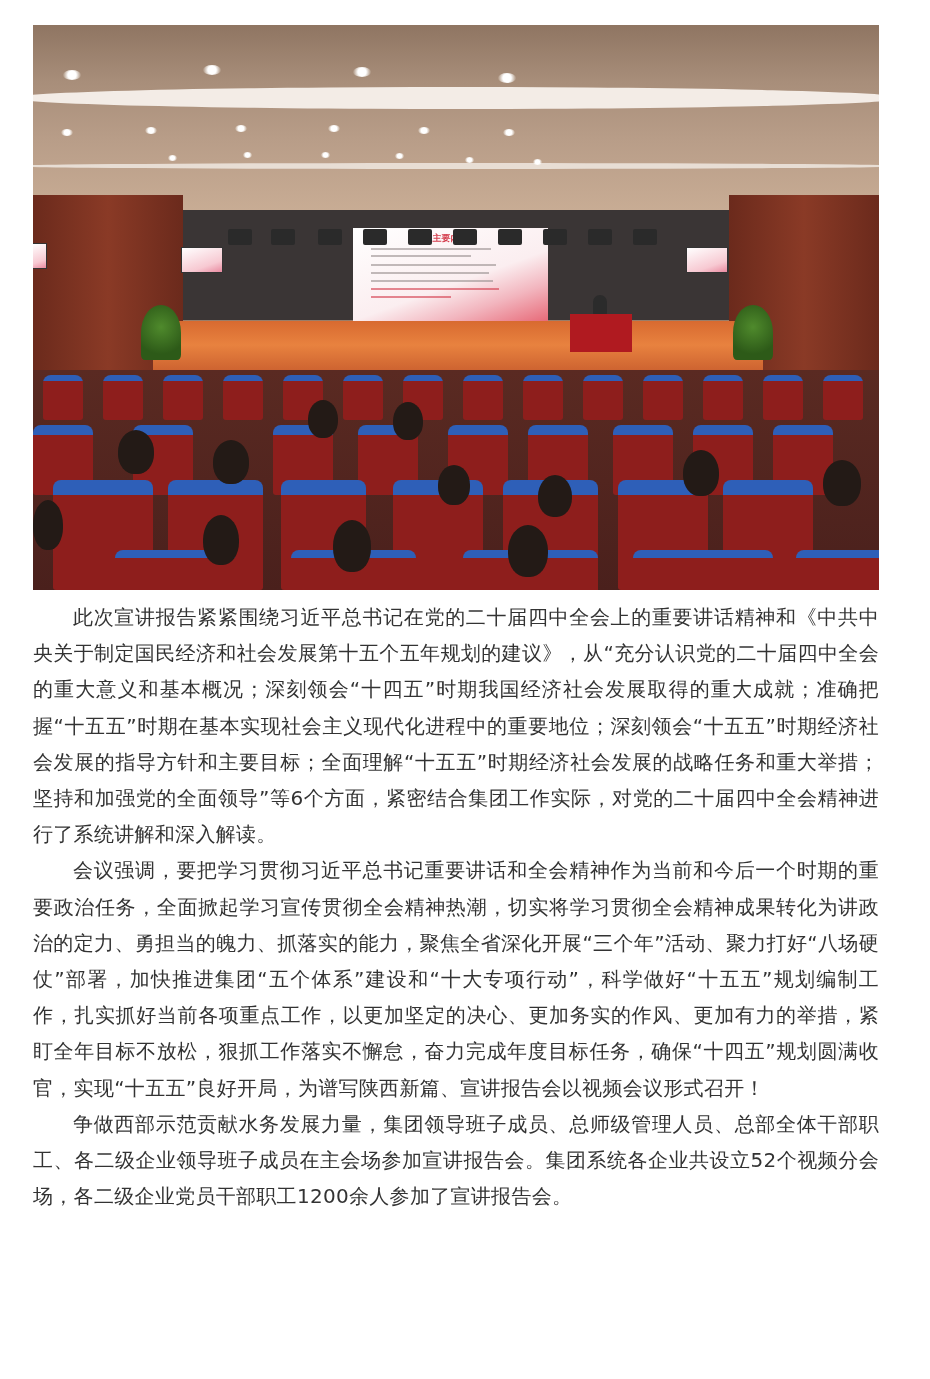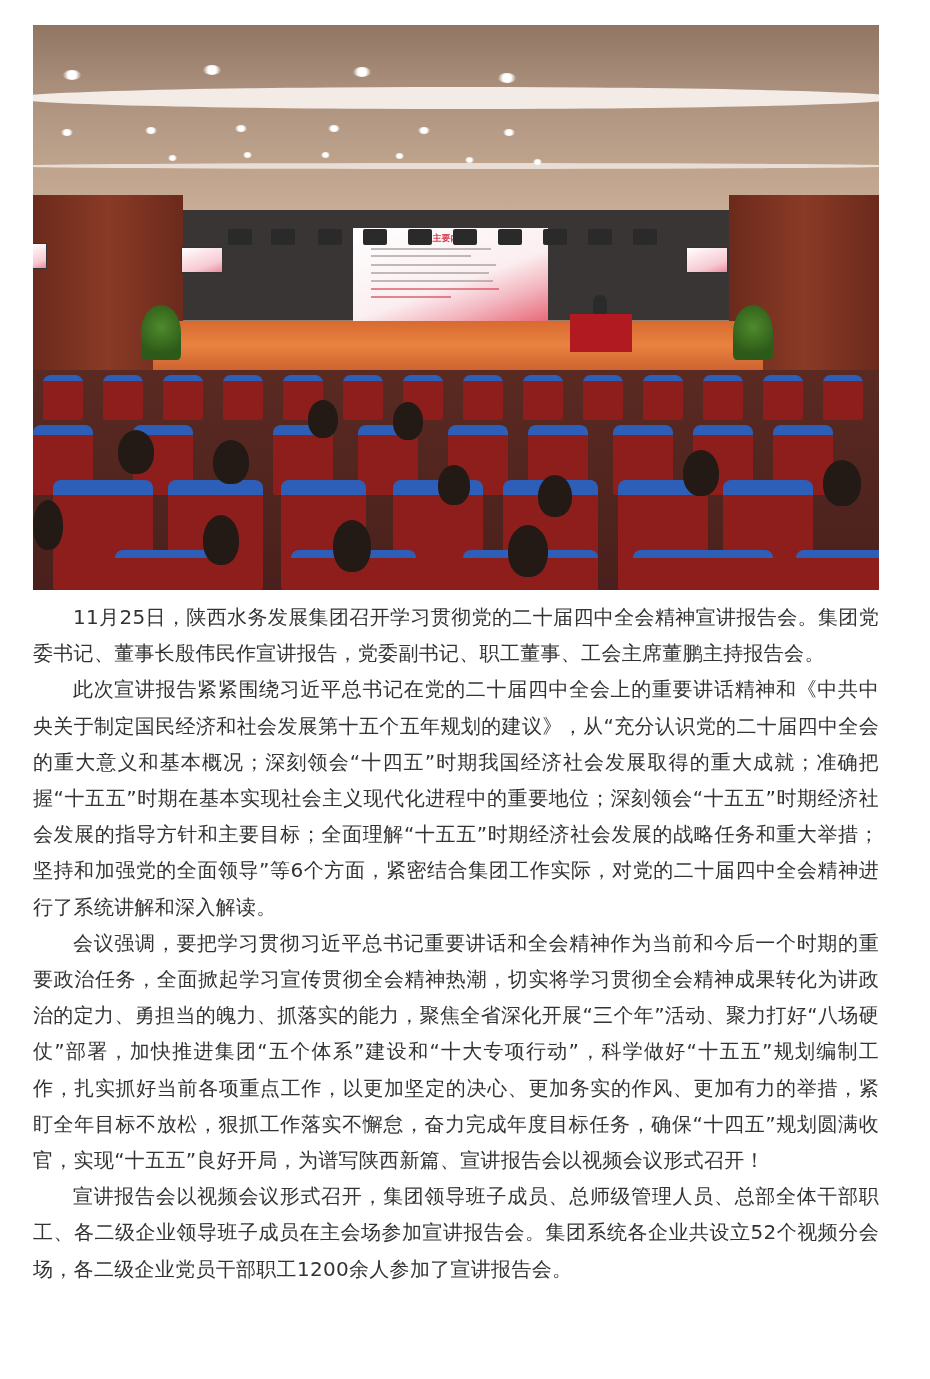--- a/index.html
+++ b/index.html
@@ -140,18 +140,17 @@
       <div class="head" style="left:650px;top:80px;width:36px;height:46px;"></div>
       <div class="head" style="left:790px;top:90px;width:38px;height:46px;"></div>
       <div class="head" style="left:0px;top:130px;width:30px;height:50px;"></div>
       <div class="head" style="left:170px;top:145px;width:36px;height:50px;"></div>
       <div class="head" style="left:300px;top:150px;width:38px;height:52px;"></div>
       <div class="head" style="left:475px;top:155px;width:40px;height:52px;"></div>
     </div>
   </div>
 
   <div class="text">
-    <p>11月25日，陕西水务发展集团召开学习贯彻党的二十届四中全会精神宣讲报告会。集团党委书记、董事长殷伟民作宣讲报告，党委副书记、职工董事、工会主席董鹏主持报告会。</p>
     <p>此次宣讲报告紧紧围绕习近平总书记在党的二十届四中全会上的重要讲话精神和《中共中央关于制定国民经济和社会发展第十五个五年规划的建议》，从“充分认识党的二十届四中全会的重大意义和基本概况；深刻领会“十四五”时期我国经济社会发展取得的重大成就；准确把握“十五五”时期在基本实现社会主义现代化进程中的重要地位；深刻领会“十五五”时期经济社会发展的指导方针和主要目标；全面理解“十五五”时期经济社会发展的战略任务和重大举措；坚持和加强党的全面领导”等6个方面，紧密结合集团工作实际，对党的二十届四中全会精神进行了系统讲解和深入解读。</p>
     <p>会议强调，要把学习贯彻习近平总书记重要讲话和全会精神作为当前和今后一个时期的重要政治任务，全面掀起学习宣传贯彻全会精神热潮，切实将学习贯彻全会精神成果转化为讲政治的定力、勇担当的魄力、抓落实的能力，聚焦全省深化开展“三个年”活动、聚力打好“八场硬仗”部署，加快推进集团“五个体系”建设和“十大专项行动”，科学做好“十五五”规划编制工作，扎实抓好当前各项重点工作，以更加坚定的决心、更加务实的作风、更加有力的举措，紧盯全年目标不放松，狠抓工作落实不懈怠，奋力完成年度目标任务，确保“十四五”规划圆满收官，实现“十五五”良好开局，为谱写陕西新篇、宣讲报告会以视频会议形式召开！</p>
-    <p>宣讲报告会以视频会议形式召开，集团领导班子成员、总师级管理人员、总部全体干部职工、各二级企业领导班子成员在主会场参加宣讲报告会。集团系统各企业共设立52个视频分会场，各二级企业党员干部职工1200余人参加了宣讲报告会。</p>
+    <p>争做西部示范贡献水务发展力量，集团领导班子成员、总师级管理人员、总部全体干部职工、各二级企业领导班子成员在主会场参加宣讲报告会。集团系统各企业共设立52个视频分会场，各二级企业党员干部职工1200余人参加了宣讲报告会。</p>
   </div>
 </div>
 
 </body></html>

